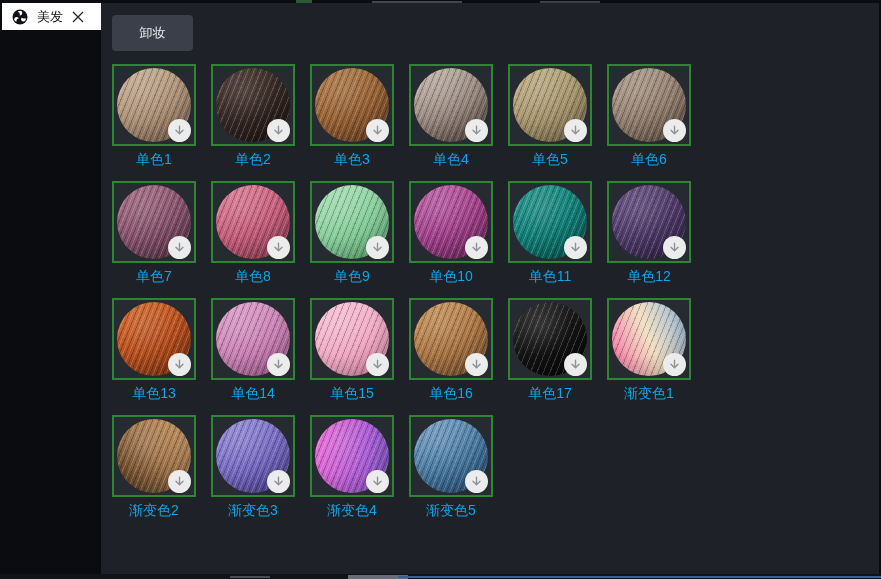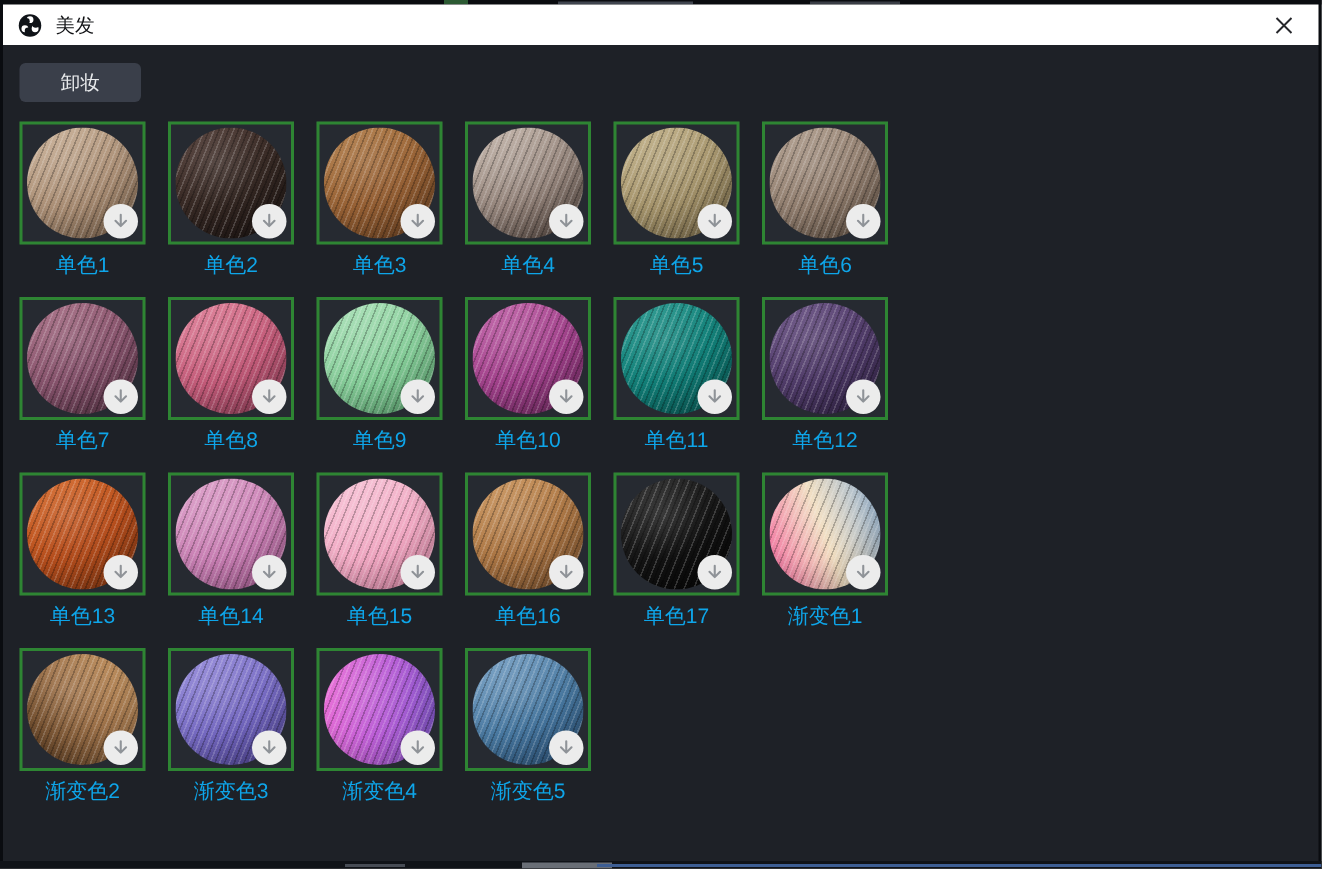--- a/index.html
+++ b/index.html
@@ -11,30 +11,30 @@
   
   .top-strip { position:absolute; top:0; left:0; right:0; height:3px; background:#0a0c10; overflow:hidden; }
   .top-strip .spk-green { position:absolute; left:296px; top:0; width:16px; height:3px; background:#2c5a33; }
   .top-strip .spk-grey1 { position:absolute; left:372px; top:1px; width:90px; height:2px; background:#40454f; }
   .top-strip .spk-grey2 { position:absolute; left:540px; top:1px; width:60px; height:2px; background:#3a3e46; }
   .bottom-strip { position:absolute; bottom:0; left:0; right:0; height:5px; background:#101318; overflow:hidden; }
   .bottom-strip .frag-grey1 { position:absolute; left:348px; bottom:0; width:60px; height:4px; background:#696e76; }
   .bottom-strip .frag-grey2 { position:absolute; left:230px; bottom:1px; width:40px; height:2px; background:#474c55; }
   .bottom-strip .blue-line { position:absolute; left:398px; right:0; bottom:1px; height:2px; background:#3d5e94; }
 
-  .dialog { position:absolute; left:2px; right:2px; top:3px; bottom:5px; display:flex; flex-direction:column; }
+  .dialog { position:absolute; left:2px; right:2px; top:3px; bottom:5px; display:flex; flex-direction:row; }
 
   .titlebar { height:27px; background:#ffffff; display:flex; align-items:center; padding:0 8px; flex:0 0 auto; }
   .app-icon { width:16px; height:16px; margin-left:2px; display:inline-flex; }
   .title-text { margin-left:9px; font-size:13px; color:#101114; }
   .close-btn { margin-left:auto; width:30px; height:27px; display:flex; align-items:center; justify-content:center; cursor:pointer; background:transparent; border:none; }
 
   .body { flex:1 1 auto; background:#1e2127; padding:12px 11px 0 11px; overflow:hidden; }
 
-  .reset-btn { display:block; width:81px; height:26px; background:#3a3f4a; color:#e8eaec; border:none; border-radius:4px; font-size:13px; font-family:inherit; cursor:pointer; }
+  .reset-btn { display:block; width:81px; height:36px; background:#3a3f4a; color:#e8eaec; border:none; border-radius:4px; font-size:13px; font-family:inherit; cursor:pointer; }
 
   .grid { margin-top:13px; display:grid; grid-template-columns:repeat(6, 84px); column-gap:15px; row-gap:13px; }
 
   .cell { width:84px; }
   .card { position:relative; width:84px; height:82px; background:#262a31; border:2px solid #2e8533; cursor:pointer; }
   .swatch { width:74px; height:74px; border-radius:50%; margin:2px auto 0 auto; }
   .dl { position:absolute; right:3px; bottom:2px; width:23px; height:23px; border-radius:50%; background:#ececec; display:flex; align-items:center; justify-content:center; cursor:pointer; }
   .dl svg { display:block; }
   .item-label { margin-top:4px; height:18px; line-height:18px; text-align:center; font-size:14px; color:#0ea5e9; }
 </style>

